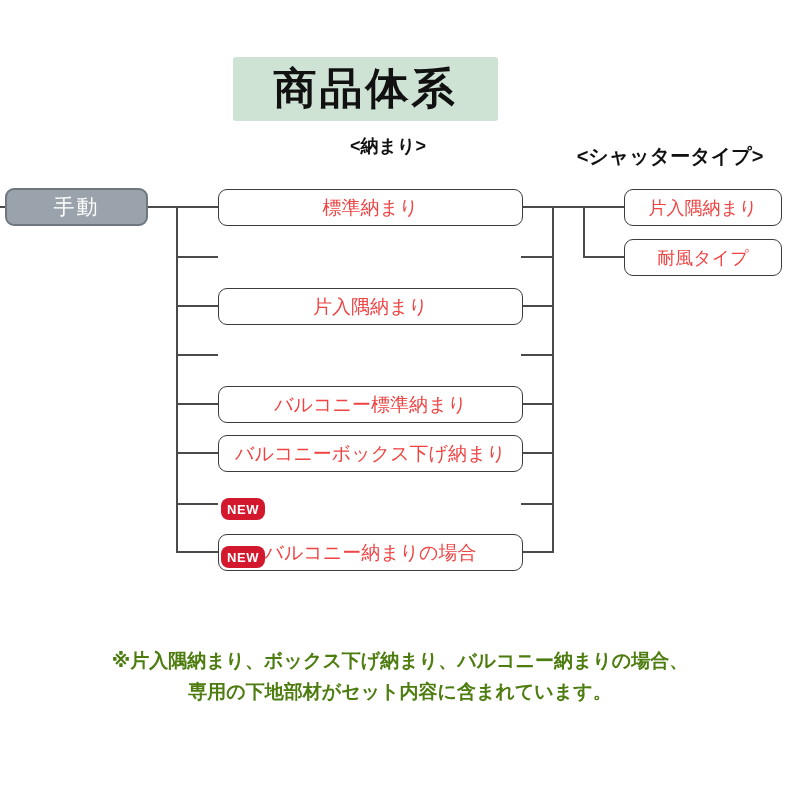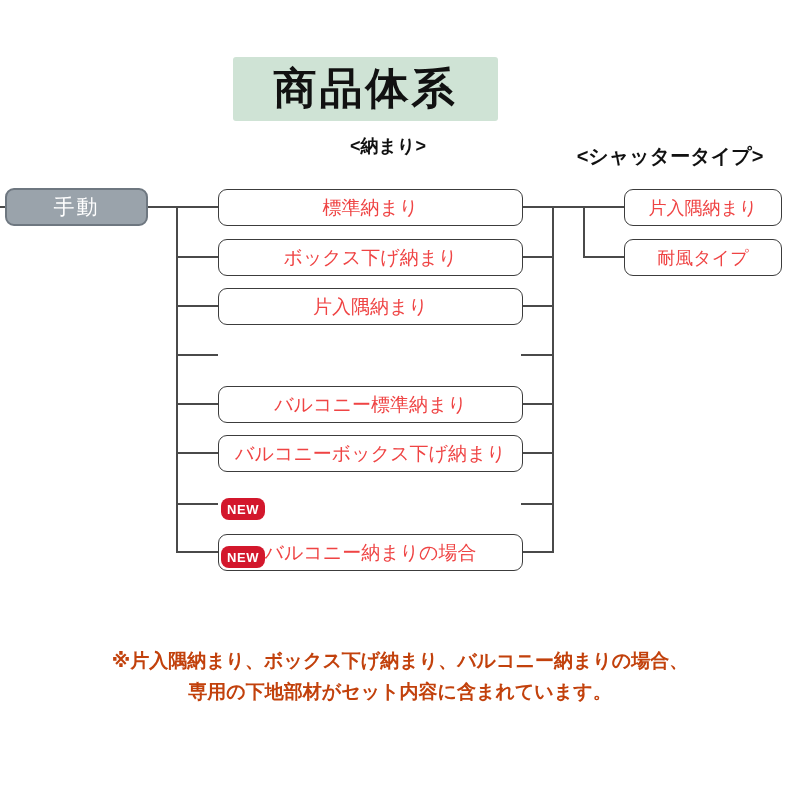--- a/index.html
+++ b/index.html
@@ -43,37 +43,36 @@
     background:var(--badge-red);border-radius:8px;
     display:flex;align-items:center;justify-content:center;
     color:#fff;font-size:13px;font-weight:bold;letter-spacing:.5px;margin-top:22px;
   }
 
   .h-line{position:absolute;height:1.5px;background:var(--line);z-index:1;}
   .v-line{position:absolute;width:1.5px;background:var(--line);z-index:1;}
 
   .note{
     position:absolute;left:0;top:645px;width:800px;text-align:center;
-    font-size:19px;font-weight:bold;color:#c2410c;line-height:31px;
+    font-size:19px;font-weight:bold;color:#4d7c0f;line-height:31px;
   }
 </style>
 </head>
 <body>
 
 <div class="stage">
 
   <div class="title-banner">商品体系</div>
 
   <div class="col-label osamari">&lt;納まり&gt;</div>
   <div class="col-label shutter">&lt;シャッタータイプ&gt;</div>
 
   <div class="node root">手動</div>
 
   <div class="node mid" style="top:189px">標準納まり</div>
-  <div class="node mid" style="top:239px">ボックス下げ納まり</div>
   <div class="node mid" style="top:288px">片入隅納まり</div>
   <div class="node mid" style="top:386px">バルコニー標準納まり</div>
   <div class="node mid" style="top:435px">バルコニーボックス下げ納まり</div>
   <div class="node mid" style="top:534px">バルコニー納まりの場合</div>
 
   <div class="badge-new" style="top:476px">NEW</div>
   <div class="badge-new" style="top:524px">NEW</div>
 
   <div class="node right" style="top:189px">片入隅納まり</div>
   <div class="node right" style="top:239px">耐風タイプ</div>

